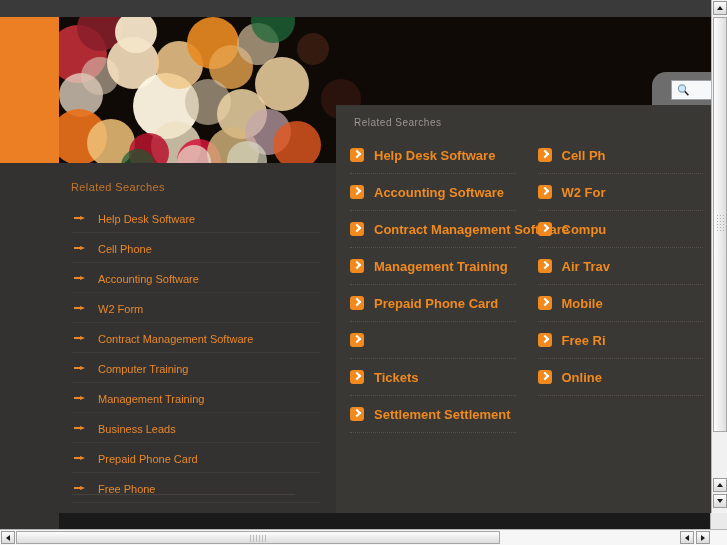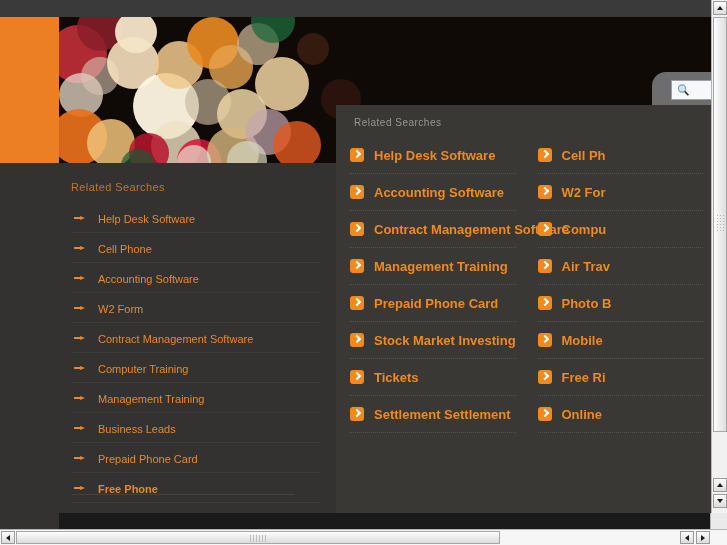--- a/index.html
+++ b/index.html
@@ -101,21 +101,21 @@
     margin: 0; padding: 0;
   }
   .left-list li {
     position: relative;
     height: 29px;
     line-height: 29px;
     border-bottom: 1px solid #3d3b39;
     padding-left: 27px;
     white-space: nowrap;
   }
-  .left-list li:last-child { border-bottom: 1px solid #3d3b39; font-weight: bold; }
+  .left-list li:last-child { border-bottom: 1px solid #3d3b39; }
   .left-list .lbl {
     font-size: 11px;
     color: #e8882a;
   }
   .dash-icon {
     position: absolute;
     left: 3px; top: 13px;
     width: 11px; height: 4px;
   }
   .dash-icon .stem {
@@ -463,21 +463,20 @@
           <li>
             <span class="chev-icon"></span>
             <span class="lbl">Management Training</span>
           </li>
           <li>
             <span class="chev-icon"></span>
             <span class="lbl">Prepaid Phone Card</span>
           </li>
           <li>
             <span class="chev-icon"></span>
-            <span class="lbl">Stock Market Investing</span>
           </li>
           <li>
             <span class="chev-icon"></span>
             <span class="lbl">Tickets</span>
           </li>
           <li>
             <span class="chev-icon"></span>
             <span class="lbl">Settlement Settlement</span>
           </li>
         </ul>
@@ -490,24 +489,20 @@
             <span class="chev-icon"></span>
             <span class="lbl">W2 For</span>
           </li>
           <li>
             <span class="chev-icon"></span>
             <span class="lbl">Compu</span>
           </li>
           <li>
             <span class="chev-icon"></span>
             <span class="lbl">Air Trav</span>
-          </li>
-          <li>
-            <span class="chev-icon"></span>
-            <span class="lbl">Photo B</span>
           </li>
           <li>
             <span class="chev-icon"></span>
             <span class="lbl">Mobile</span>
           </li>
           <li>
             <span class="chev-icon"></span>
             <span class="lbl">Free Ri</span>
           </li>
           <li>

